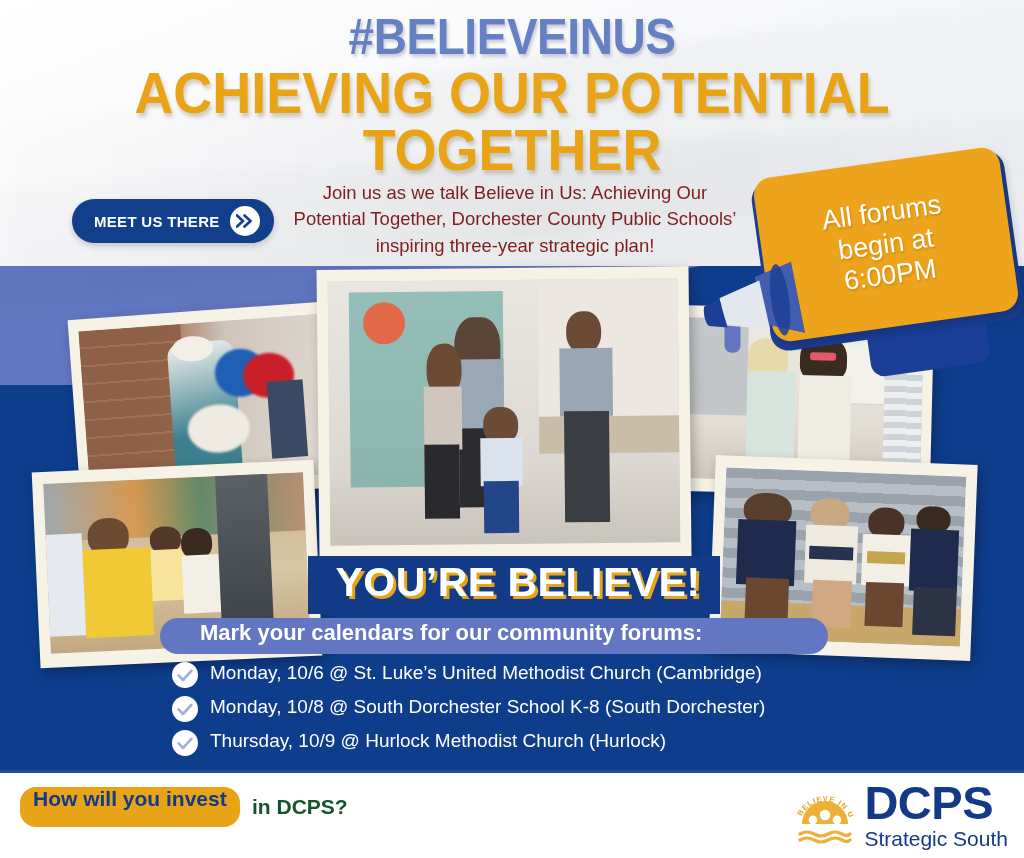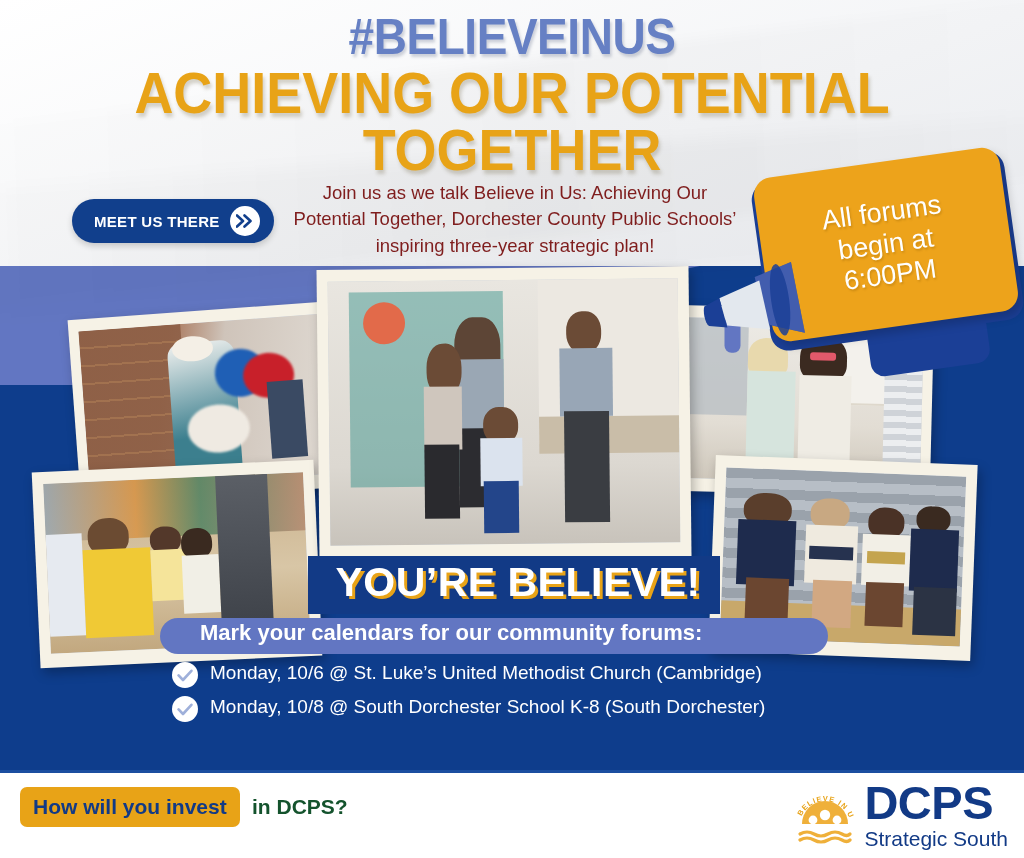--- a/index.html
+++ b/index.html
@@ -313,23 +313,23 @@
     font-size: 19px;
     white-space: nowrap;
   }
 
   
   .invest-pill {
     position: absolute;
     left: 20px; top: 787px;
     height: 40px;
     background: #e8a317;
-    border-radius: 7px;
-    display: flex;
-    align-items: center;
+    border-radius: 16px;
+    display: flex;
+    align-items: flex-start;
     padding: 0 13px;
     z-index: 12;
   }
   .invest-pill span {
     color: #123a86;
     font-weight: bold;
     font-size: 21px;
     white-space: nowrap;
   }
   .invest-tail {
@@ -527,20 +527,28 @@
       </span>
       <span class="forum-label">Monday, 10/6 @ St. Luke’s United Methodist Church (Cambridge)</span>
     </div>
     <div class="forum-item">
       <span class="check-icon">
         <svg width="16" height="13" viewBox="0 0 16 13" aria-hidden="true">
           <path d="M1.6 6.4 L6 11 L14.4 1.8" fill="none" stroke="#9fb0da" stroke-width="2.6" stroke-linecap="round" stroke-linejoin="round"></path>
         </svg>
       </span>
       <span class="forum-label">Monday, 10/8 @ South Dorchester School K-8 (South Dorchester)</span>
+    </div>
+    <div class="forum-item">
+      <span class="check-icon">
+        <svg width="16" height="13" viewBox="0 0 16 13" aria-hidden="true">
+          <path d="M1.6 6.4 L6 11 L14.4 1.8" fill="none" stroke="#9fb0da" stroke-width="2.6" stroke-linecap="round" stroke-linejoin="round"></path>
+        </svg>
+      </span>
+      <span class="forum-label">Thursday, 10/9 @ Hurlock Methodist Church (Hurlock)</span>
     </div>
   </div>
 
   <div class="invest-pill">
     <span>How will you invest</span>
   </div>
   <div class="invest-tail">
     <span>in DCPS?</span>
   </div>
 

